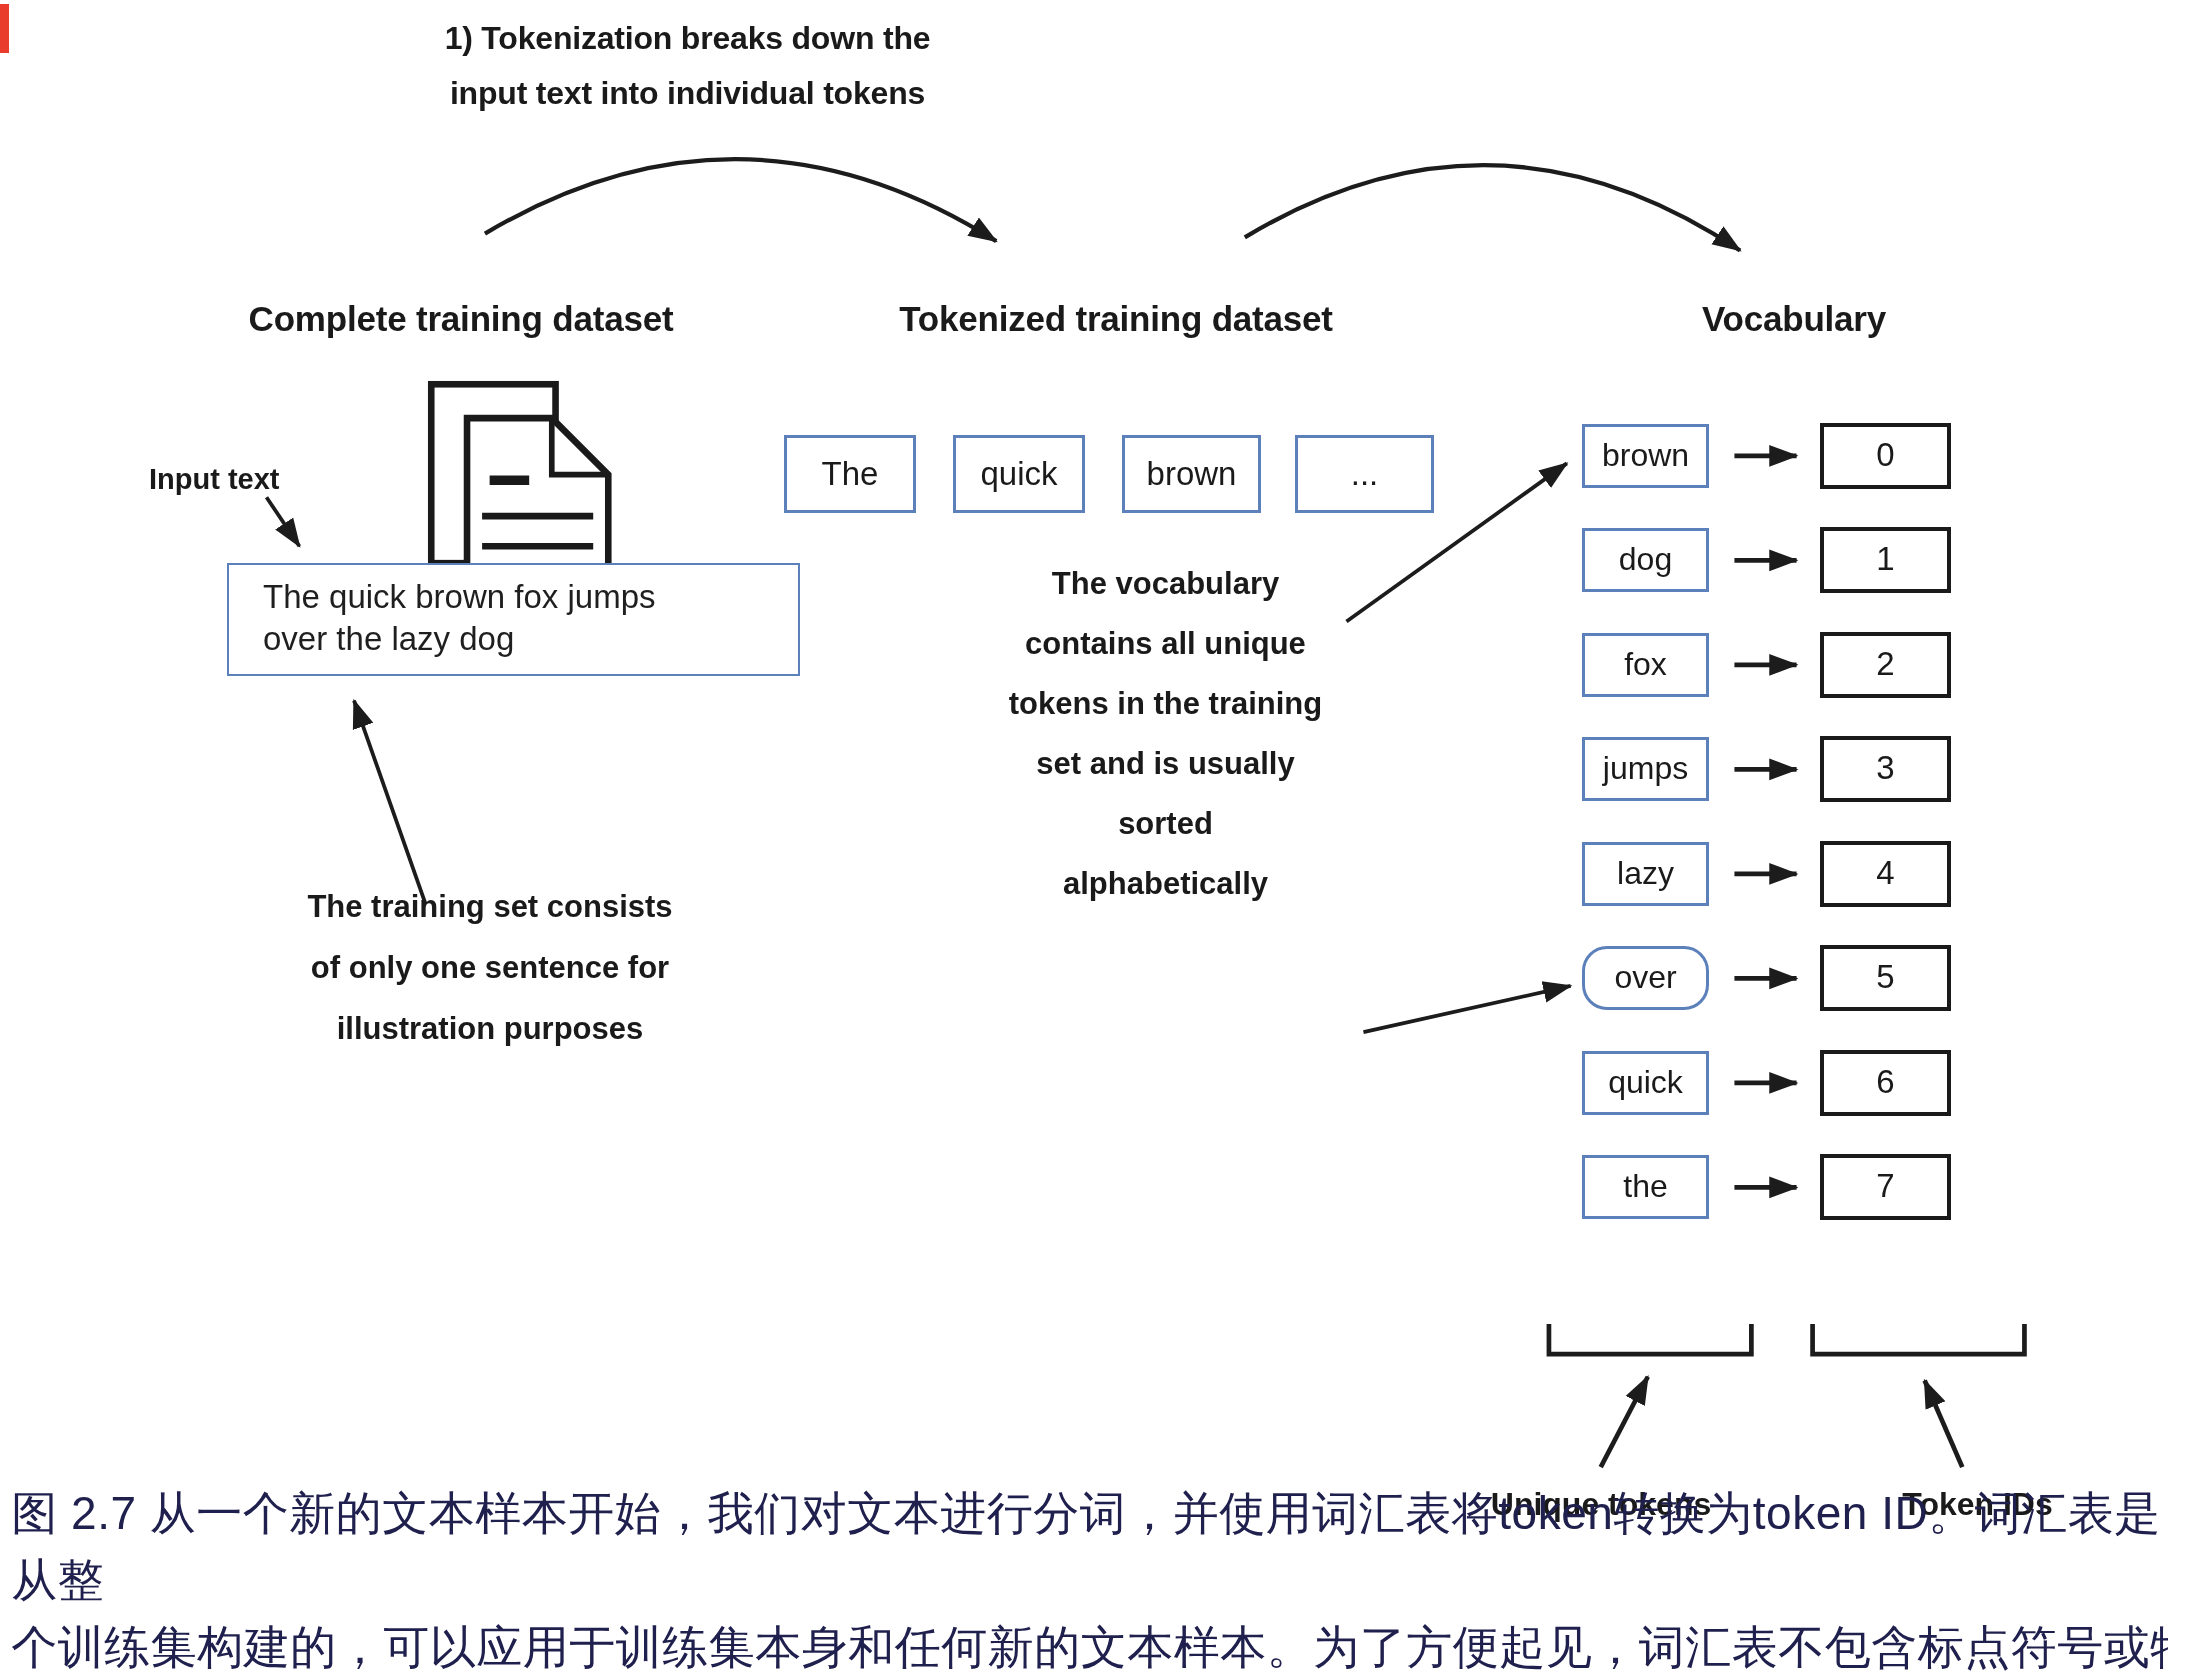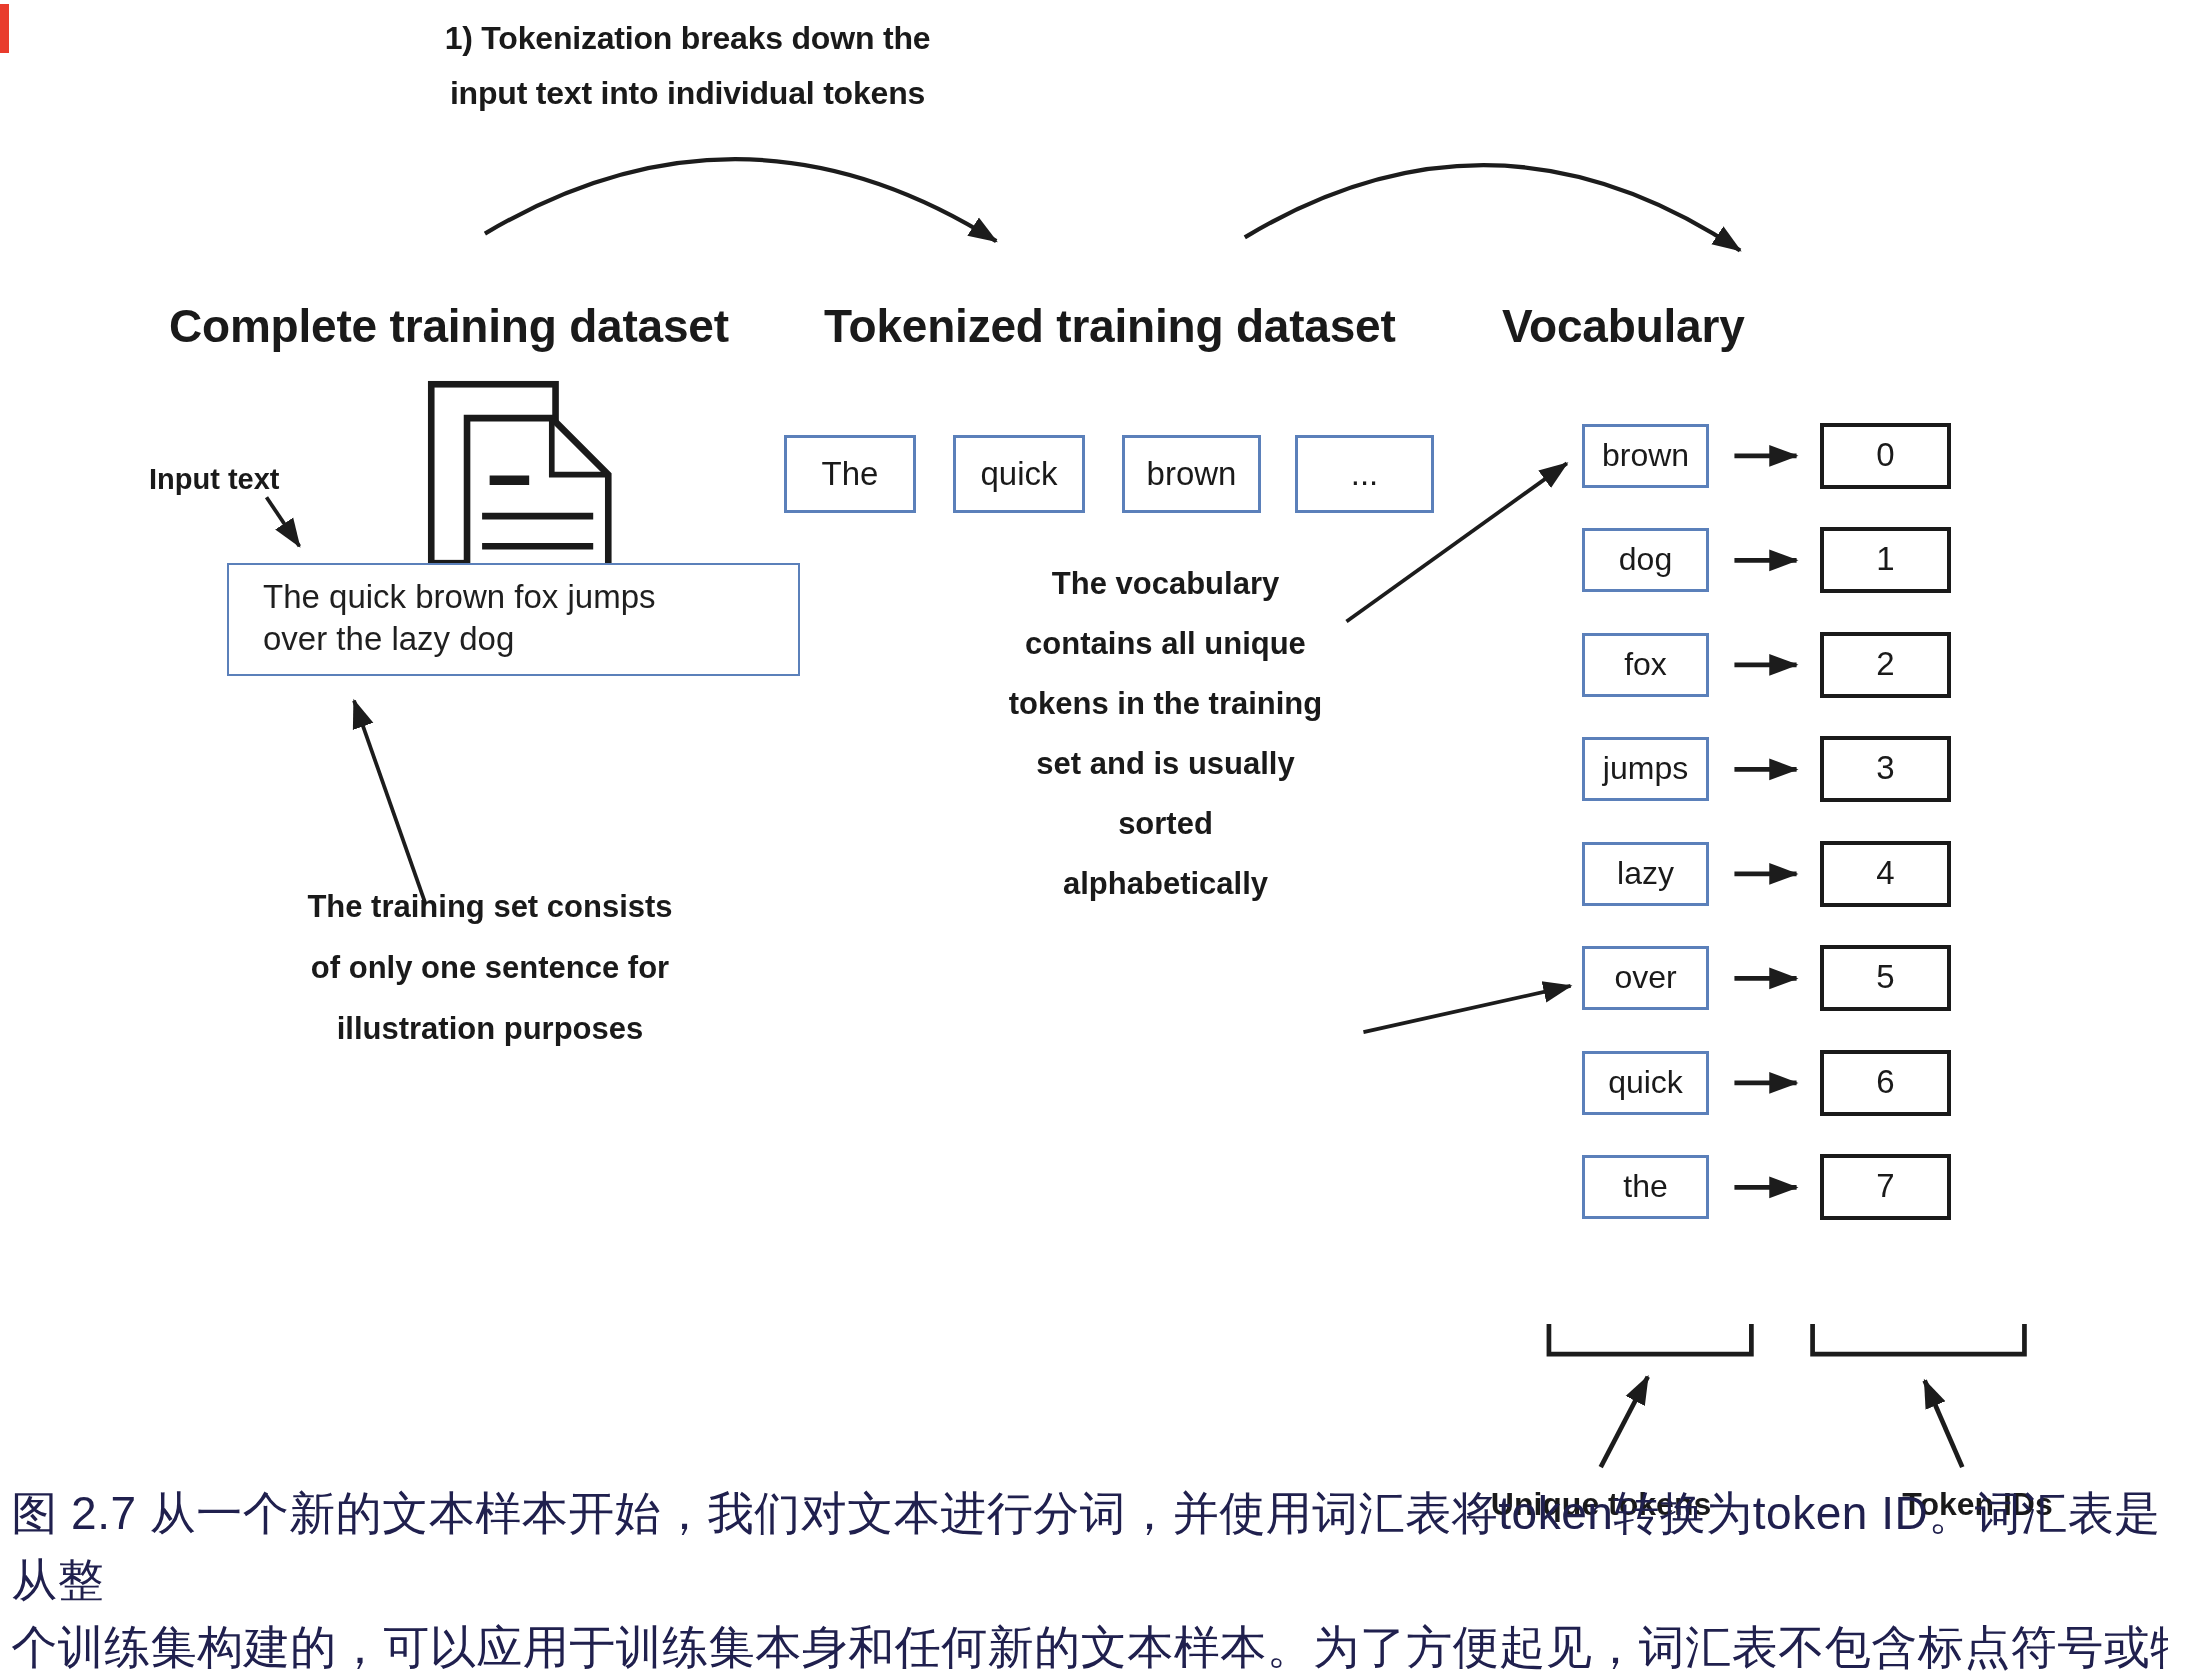--- a/index.html
+++ b/index.html
@@ -4,21 +4,21 @@
 <style>
   html,body{margin:0;padding:0;background:#ffffff;}
   #canvas{position:relative;width:2168px;height:1680px;background:#ffffff;overflow:hidden;
           font-family:"Liberation Sans",sans-serif;color:#1a1a1a;}
   .abs{position:absolute;}
   .bold{font-weight:700;}
   .ml{white-space:pre-line;}
   .center{text-align:center;}
   #connectors{position:absolute;left:0;top:0;pointer-events:none;}
   .ann{font-size:32px;line-height:55px;letter-spacing:-0.2px;}
-  .coltitle{font-size:46px;font-weight:700;letter-spacing:-0.2px;}
+  .coltitle{font-size:35px;font-weight:700;text-align:center;letter-spacing:-0.2px;}
   .note{font-size:31px;line-height:60px;}
   #input-box{border:2.8px solid #5b80ba;background:#ffffff;}
   #input-box .txt{font-size:33px;line-height:42px;padding:11.3px 0 0 34px;color:#1f1f1f;}
   .tok{border:3.8px solid #5b80ba;background:#fff;font-size:33px;text-align:center;
        box-sizing:border-box;height:78px;line-height:71px;}
   .vtok{border:3.8px solid #5b80ba;background:#fff;font-size:32px;text-align:center;
         box-sizing:border-box;width:127px;height:64px;line-height:56px;left:1582px;}
   .vid{border:4.7px solid #1a1a1a;background:#fff;font-size:33px;text-align:center;
        box-sizing:border-box;width:131px;height:66px;line-height:56px;left:1820px;}
   .blabel{font-size:32px;font-weight:700;text-align:center;}
@@ -105,21 +105,21 @@
   <div class="abs vtok" style="top:424px;">brown</div>
   <div class="abs vid" style="top:423px;">0</div>
   <div class="abs vtok" style="top:528px;">dog</div>
   <div class="abs vid" style="top:527px;">1</div>
   <div class="abs vtok" style="top:633px;">fox</div>
   <div class="abs vid" style="top:632px;">2</div>
   <div class="abs vtok" style="top:737px;">jumps</div>
   <div class="abs vid" style="top:736px;">3</div>
   <div class="abs vtok" style="top:842px;">lazy</div>
   <div class="abs vid" style="top:841px;">4</div>
-  <div class="abs vtok" style="top:946px;">over</div>
+  <div class="abs vtok" style="top:946px;border-radius:25px;">over</div>
   <div class="abs vid" style="top:945px;">5</div>
   <div class="abs vtok" style="top:1051px;">quick</div>
   <div class="abs vid" style="top:1050px;">6</div>
   <div class="abs vtok" style="top:1155px;">the</div>
   <div class="abs vid" style="top:1154px;">7</div>
 
   <div class="abs blabel" style="left:1469px;top:1486px;width:264px;">Unique tokens</div>
   <div class="abs blabel" style="left:1855px;top:1486px;width:245px;">Token IDs</div>
 
   <div id="caption" class="abs ml" style="left:11.3px;top:1480px;width:2190px;">图 2.7 从一个新的文本样本开始，我们对文本进行分词，并使用词汇表将token转换为token ID。词汇表是从整

